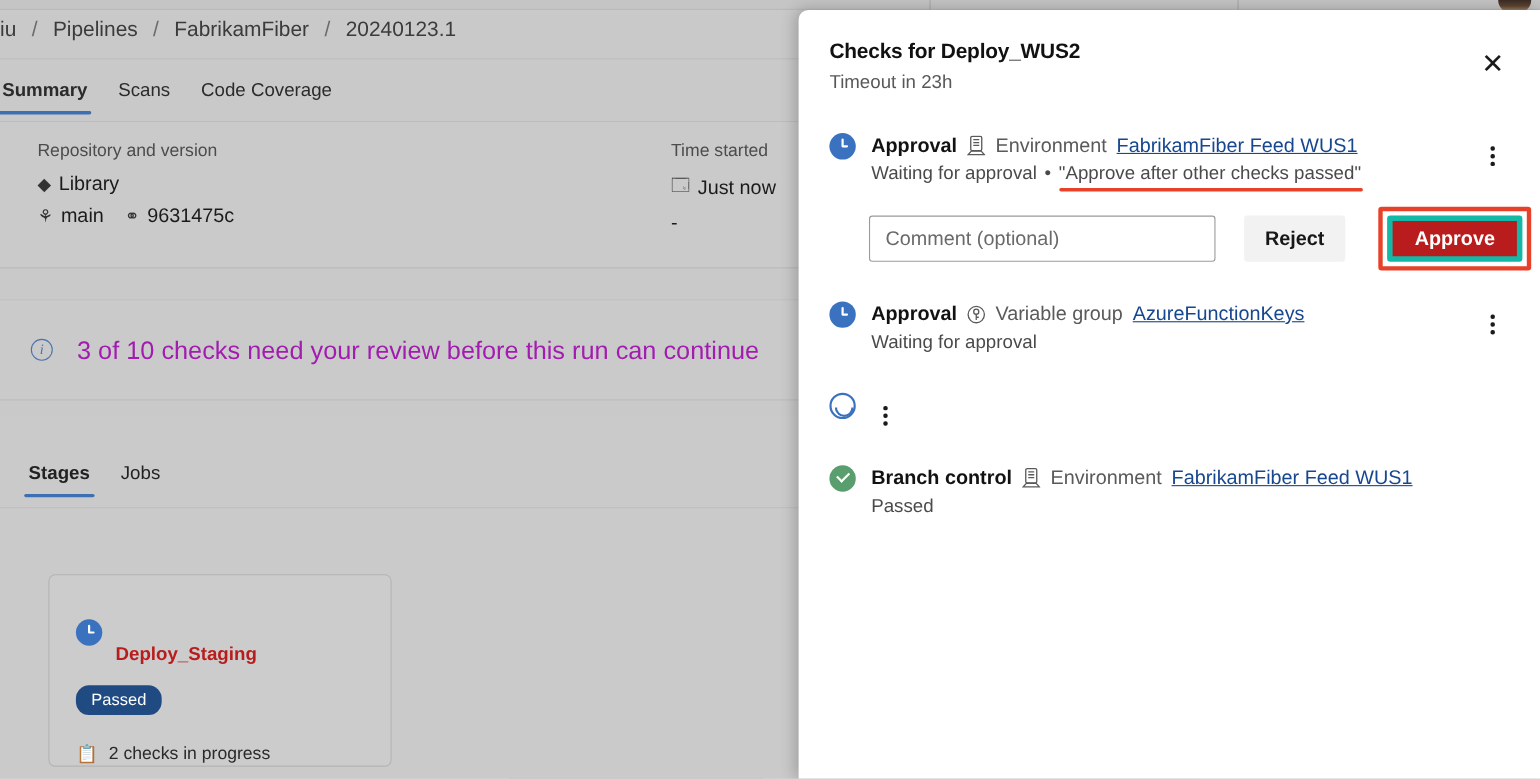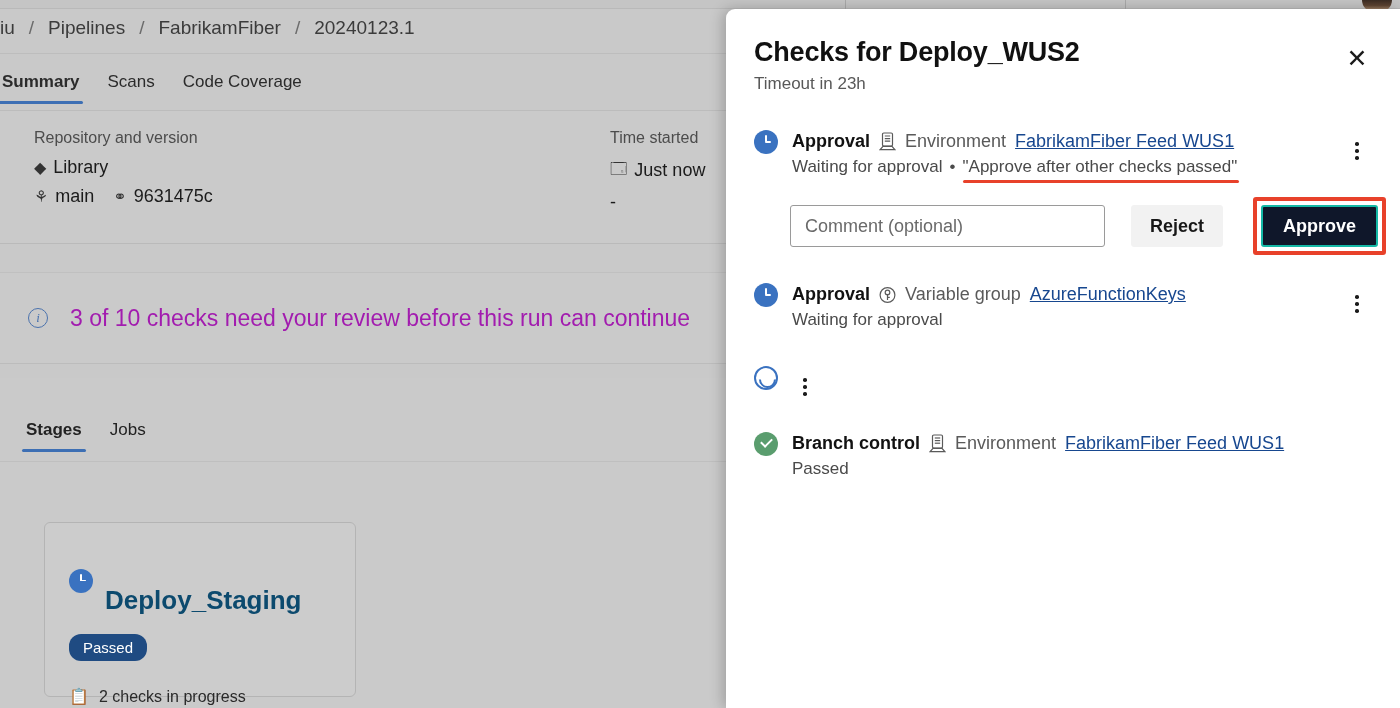--- a/index.html
+++ b/index.html
@@ -122,21 +122,21 @@
 
   .stage-card {
     position: absolute; left: 44px; top: 144px;
     width: 312px; height: 175px;
     background: #cccccc;
     border: 1px solid #b4b4b4;
     border-radius: 6px;
     padding: 22px 24px;
   }
   .stage-title-row { display: flex; align-items: center; gap: 12px; }
-  .stage-title { font-size: 26px; font-weight: bold; color: #0c4a6e; margin-top: 40px; }
+  .stage-title { font-size: 17px; font-weight: bold; color: #b91c1c; margin-top: 40px; }
   .badge-waiting {
     display: inline-block; margin-top: 18px;
     background: #1f4b82; color: #fff;
     font-size: 15px; padding: 5px 14px; border-radius: 12px;
   }
   .stage-sub {
     display: flex; align-items: center; gap: 10px;
     margin-top: 26px; font-size: 16px; color: #2a2a2a;
   }
 
@@ -182,21 +182,21 @@
   
   #checks-panel {
     position: absolute; left: 726px; top: 9px;
     width: 674px; height: 699px;
     background: #ffffff;
     border-radius: 9px 0 0 0;
     box-shadow: -3px 0 14px rgba(0,0,0,.22);
     overflow: hidden;
   }
   .panel-header { padding: 28px 30px 0 28px; position: relative; }
-  .panel-title { font-size: 27px; font-weight: bold; color: #111; letter-spacing: -.2px; }
+  .panel-title { font-size: 19px; font-weight: bold; color: #111; letter-spacing: -.2px; }
   .panel-subtitle { font-size: 17px; color: #585858; margin-top: 6px; }
   .close-btn {
     position: absolute; right: 26px; top: 32px;
     width: 34px; height: 34px;
     display: flex; align-items: center; justify-content: center;
     font-size: 25px; color: #1a1a1a; cursor: pointer;
     line-height: 1; background: none; border: none;
     font-family: "Liberation Sans", sans-serif;
   }
 
@@ -252,21 +252,21 @@
     font-size: 18px; font-weight: bold; color: #181818; cursor: pointer;
     font-family: "Liberation Sans", sans-serif;
   }
   .approve-wrap {
     margin-left: 14px;
     border: 4px solid #e8412a; border-radius: 3px;
     padding: 4px; background: #fff; line-height: 0;
   }
   .btn-approve {
     height: 42px; padding: 0 20px;
-    background: #0f172a; border: 2px solid #14b8a6; border-radius: 3px;
+    background: #b91c1c; border: 5px solid #14b8a6; border-radius: 3px;
     font-size: 18px; font-weight: bold; color: #fff; cursor: pointer;
     font-family: "Liberation Sans", sans-serif;
   }
 </style>
 </head>
 <body>
 
 <div id="page-backdrop">
 
   <div class="bg-topstrip"></div>

